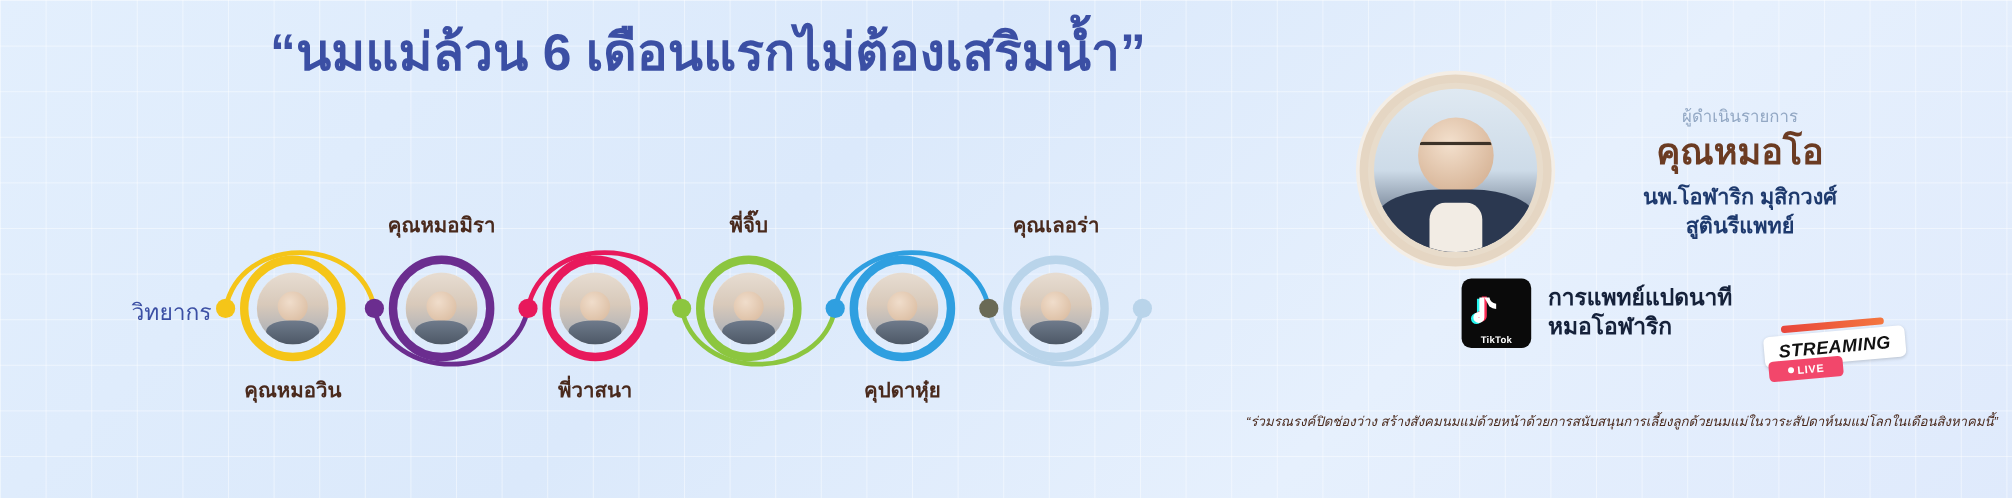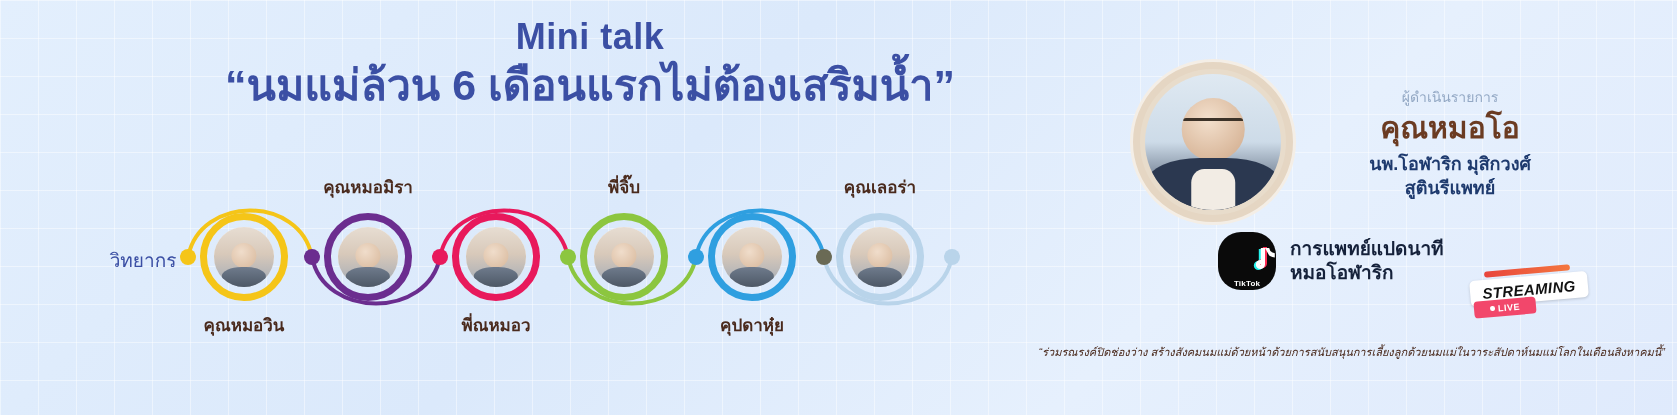--- a/index.html
+++ b/index.html
@@ -89,22 +89,22 @@
     background:#f2ece4;border-radius:30% 30% 0 0;
   }
   .host-text{position:absolute;left:1300px;top:88px;width:300px;text-align:center;}
   .host-role{font-size:14px;color:#93a8c4;line-height:1.3;}
   .host-name{font-size:30px;font-weight:bold;color:#6b3b22;line-height:1.35;margin-top:2px;}
   .host-full{font-size:18px;font-weight:bold;color:#1e3a6e;line-height:1.35;margin-top:3px;}
   .host-spec{font-size:18px;font-weight:bold;color:#1e3a6e;line-height:1.35;}
   
   .tt-wrap{position:absolute;left:1218px;top:232px;display:flex;align-items:center;gap:14px;}
   .tt-icon{
-    width:58px;height:58px;border-radius:23px;background:#0a0a0a;position:relative;
-    display:flex;align-items:center;justify-content:flex-end;
+    width:58px;height:58px;border-radius:8px;background:#0a0a0a;position:relative;
+    display:flex;align-items:center;justify-content:flex-start;
   }
   .tt-icon .note{position:relative;width:30px;height:32px;}
   .tt-icon .note svg{position:absolute;left:0;top:0;}
   .tt-icon .ttname{
     position:absolute;bottom:2px;left:0;right:0;text-align:center;
     font-size:8px;color:#fff;font-weight:bold;letter-spacing:.2px;
   }
   .tt-text{font-size:19px;font-weight:bold;color:#15213a;line-height:1.25;}
   
   .stream{position:absolute;left:1470px;top:268px;width:120px;height:48px;}
@@ -133,21 +133,20 @@
     position:absolute;left:845px;top:345px;width:820px;text-align:right;
     font-size:11px;font-style:italic;color:#4a2a1d;line-height:1.3;
   }
 </style>
 </head>
 <body>
 
 <div id="banner">
 
   <div class="title-wrap">
-    <div class="t-mini">Mini talk</div>
     <div class="t-quote">“นมแม่ล้วน 6 เดือนแรกไม่ต้องเสริมน้ำ”</div>
   </div>
 
   <div class="speaker-label">วิทยากร</div>
 
   <div class="track">
     <svg width="840" height="150">
       <path d="M18,72 C30,10 130,10 142,72" fill="none" stroke="#f5c518" stroke-width="4"></path>
       <path d="M142,72 C154,134 258,134 270,72" fill="none" stroke="#6b2d8f" stroke-width="4"></path>
       <path d="M270,72 C282,10 386,10 398,72" fill="none" stroke="#e8195c" stroke-width="4"></path>
@@ -175,21 +174,21 @@
           <div class="face"></div>
         </div>
     </div>
     <div class="nm" style="left:134px;top:-12px;width:128px;">คุณหมอมิรา</div>
 
     <div class="node" style="left:282px;top:28px;width:88px;height:88px;border:7px solid #e8195c;">
       <div class="photo" style="width:60px;height:60px;">
           <div class="face"></div>
         </div>
     </div>
-    <div class="nm" style="left:262px;top:126px;width:128px;">พี่ณหมอว</div>
+    <div class="nm" style="left:262px;top:126px;width:128px;">พี่วาสนา</div>
 
     <div class="node" style="left:410px;top:28px;width:88px;height:88px;border:7px solid #8cc63f;">
       <div class="photo" style="width:60px;height:60px;">
           <div class="face"></div>
         </div>
     </div>
     <div class="nm" style="left:390px;top:-12px;width:128px;">พี่จิ๊บ</div>
 
     <div class="node" style="left:538px;top:28px;width:88px;height:88px;border:7px solid #2f9fe0;">
       <div class="photo" style="width:60px;height:60px;">

